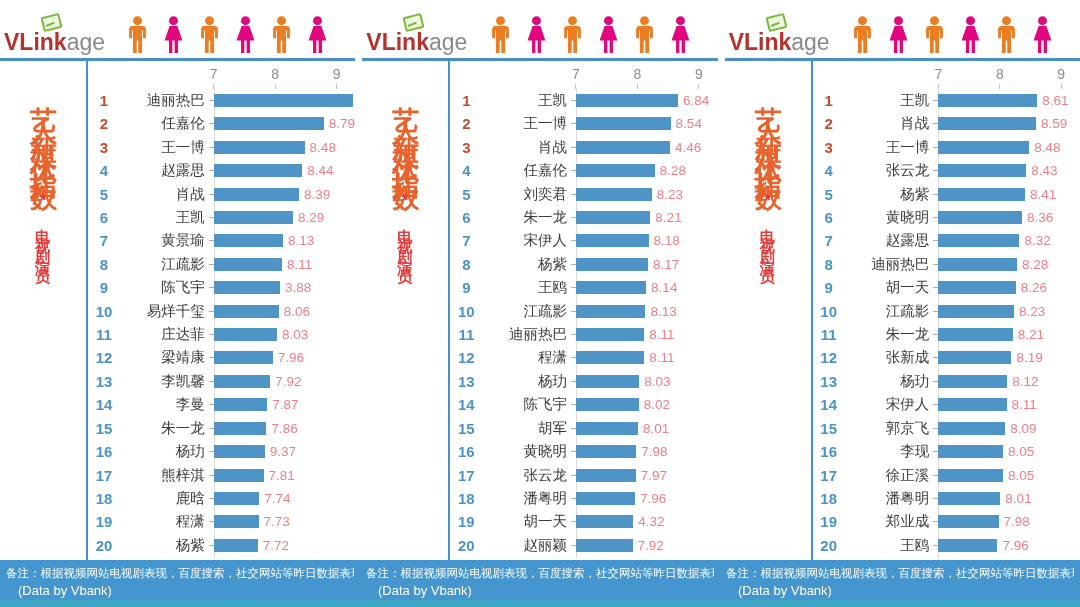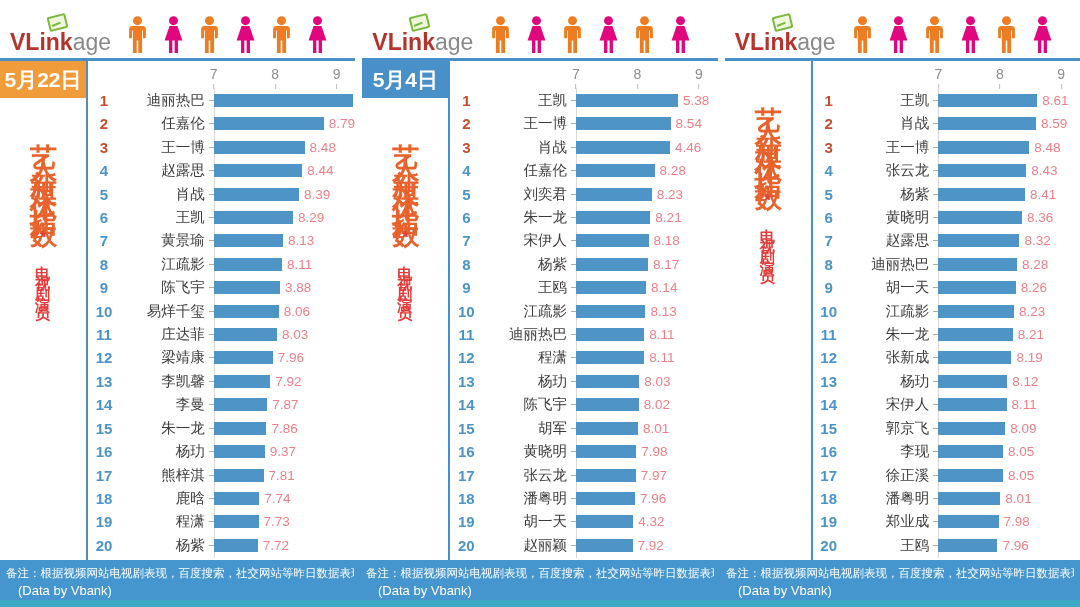--- a/index.html
+++ b/index.html
@@ -3,21 +3,21 @@
 <meta charset="utf-8">
 <style>
   html,body{margin:0;padding:0;background:#fff;}
   .stage{position:relative;width:1080px;height:607px;overflow:hidden;background:#fff;
          font-family:"Liberation Sans","DejaVu Sans",sans-serif;}
   .panels{display:flex;width:1080px;height:560px;}
   .panel{flex:1 1 0;min-width:0;display:flex;flex-direction:column;overflow:hidden;background:#fff;}
   .panel + .panel{margin-left:7px;}
 
   
-  .panel-header{height:58px;display:flex;align-items:flex-end;padding:0 14px 4px 10px;box-sizing:border-box;}
+  .panel-header{height:58px;display:flex;align-items:flex-end;padding:0 14px 4px 4px;box-sizing:border-box;}
   .logo{position:relative;font-size:23px;font-weight:bold;letter-spacing:0;line-height:1;padding-top:14px;white-space:nowrap;}
   .logo .logo-red{color:var(--logo-red);}
   .logo .logo-gray{color:var(--logo-gray);font-weight:400;}
   .logo .env{position:absolute;left:38px;top:-2px;width:15px;height:11px;background:#eef7dc;
              border:2px solid #7ab83e;border-radius:2px;transform:rotate(-14deg);}
   .logo .env:after{content:'';position:absolute;left:1px;top:1px;width:9px;height:5px;border-bottom:2px solid #7ab83e;transform:rotate(-8deg);}
   .people{margin-left:auto;display:flex;align-items:flex-end;gap:9px;padding-right:10px;}
   .person{width:27px;height:38px;display:block;}
   .person.male{fill:var(--male-orange);}
   .person.female{fill:var(--female-magenta);}
@@ -66,473 +66,20 @@
     <path d="M7.5 9 h9 a3 3 0 0 1 3 3 v8 h-2.6 v-7 h-0.8 v20 h-3.4 V22 h-1.4 v11 H7.9 v-20 h-0.8 v7 H4.5 v-8 a3 3 0 0 1 3 -3 z"></path>
   </symbol>
   <symbol id="sym-female" viewBox="0 0 24 34">
     <circle cx="12" cy="4.2" r="4"></circle>
     <path d="M8.5 9 h7 L20 22 h-4 v11 h-3 v-11 h-2 v11 H8 V22 H4 Z"></path>
   </symbol>
 </svg>
 
 <div class="stage">
   <div class="panels">
-
-    <section class="panel">
-      <header class="panel-header">
-        <div class="logo">
-          <span class="env"></span>
-          <span class="logo-red">VLink</span><span class="logo-gray">age</span>
-        </div>
-        <div class="people">
-            <svg class="person male" viewBox="0 0 24 34">
-              <use href="#sym-male"></use>
-            </svg>
-            <svg class="person female" viewBox="0 0 24 34">
-              <use href="#sym-female"></use>
-            </svg>
-            <svg class="person male" viewBox="0 0 24 34">
-              <use href="#sym-male"></use>
-            </svg>
-            <svg class="person female" viewBox="0 0 24 34">
-              <use href="#sym-female"></use>
-            </svg>
-            <svg class="person male" viewBox="0 0 24 34">
-              <use href="#sym-male"></use>
-            </svg>
-            <svg class="person female" viewBox="0 0 24 34">
-              <use href="#sym-female"></use>
-            </svg>
-          </div>
-      </header>
-      <div class="panel-main">
-        <aside class="leftcol">
-          <div class="badge" style="background: rgb(240, 156, 58);">5月22日</div>
-          <div class="vtitle">艺人新媒体指数</div>
-          <div class="vstar">*</div>
-          <div class="vsub">电视剧演员</div>
-        </aside>
-        <div class="chart">
-          <div class="axis">
-              <span class="tick" style="left:47%">7</span>
-              <span class="tick" style="left:70%">8</span>
-              <span class="tick" style="left:93%">9</span>
-            </div>
-          <div class="axisline"></div>
-          <div class="rows">
-              <div class="row">
-                <span class="rank top">1</span>
-                <span class="nm">迪丽热巴</span>
-                <span class="dash"></span>
-                <span class="track">
-                  <span class="bar" style="width:98.5%"></span>
-                </span>
-              </div>
-              <div class="row">
-                <span class="rank top">2</span>
-                <span class="nm">任嘉伦</span>
-                <span class="dash"></span>
-                <span class="track">
-                  <span class="bar" style="width:77.7%"></span>
-                  <span class="val">8.79</span>
-                </span>
-              </div>
-              <div class="row">
-                <span class="rank top">3</span>
-                <span class="nm">王一博</span>
-                <span class="dash"></span>
-                <span class="track">
-                  <span class="bar" style="width:64.2%"></span>
-                  <span class="val">8.48</span>
-                </span>
-              </div>
-              <div class="row">
-                <span class="rank">4</span>
-                <span class="nm">赵露思</span>
-                <span class="dash"></span>
-                <span class="track">
-                  <span class="bar" style="width:62.5%"></span>
-                  <span class="val">8.44</span>
-                </span>
-              </div>
-              <div class="row">
-                <span class="rank">5</span>
-                <span class="nm">肖战</span>
-                <span class="dash"></span>
-                <span class="track">
-                  <span class="bar" style="width:60.3%"></span>
-                  <span class="val">8.39</span>
-                </span>
-              </div>
-              <div class="row">
-                <span class="rank">6</span>
-                <span class="nm">王凯</span>
-                <span class="dash"></span>
-                <span class="track">
-                  <span class="bar" style="width:56.0%"></span>
-                  <span class="val">8.29</span>
-                </span>
-              </div>
-              <div class="row">
-                <span class="rank">7</span>
-                <span class="nm">黄景瑜</span>
-                <span class="dash"></span>
-                <span class="track">
-                  <span class="bar" style="width:49.0%"></span>
-                  <span class="val">8.13</span>
-                </span>
-              </div>
-              <div class="row">
-                <span class="rank">8</span>
-                <span class="nm">江疏影</span>
-                <span class="dash"></span>
-                <span class="track">
-                  <span class="bar" style="width:48.2%"></span>
-                  <span class="val">8.11</span>
-                </span>
-              </div>
-              <div class="row">
-                <span class="rank">9</span>
-                <span class="nm">陈飞宇</span>
-                <span class="dash"></span>
-                <span class="track">
-                  <span class="bar" style="width:46.9%"></span>
-                  <span class="val">3.88</span>
-                </span>
-              </div>
-              <div class="row">
-                <span class="rank">10</span>
-                <span class="nm">易烊千玺</span>
-                <span class="dash"></span>
-                <span class="track">
-                  <span class="bar" style="width:46.0%"></span>
-                  <span class="val">8.06</span>
-                </span>
-              </div>
-              <div class="row">
-                <span class="rank">11</span>
-                <span class="nm">庄达菲</span>
-                <span class="dash"></span>
-                <span class="track">
-                  <span class="bar" style="width:44.7%"></span>
-                  <span class="val">8.03</span>
-                </span>
-              </div>
-              <div class="row">
-                <span class="rank">12</span>
-                <span class="nm">梁靖康</span>
-                <span class="dash"></span>
-                <span class="track">
-                  <span class="bar" style="width:41.7%"></span>
-                  <span class="val">7.96</span>
-                </span>
-              </div>
-              <div class="row">
-                <span class="rank">13</span>
-                <span class="nm">李凯馨</span>
-                <span class="dash"></span>
-                <span class="track">
-                  <span class="bar" style="width:39.9%"></span>
-                  <span class="val">7.92</span>
-                </span>
-              </div>
-              <div class="row">
-                <span class="rank">14</span>
-                <span class="nm">李曼</span>
-                <span class="dash"></span>
-                <span class="track">
-                  <span class="bar" style="width:37.8%"></span>
-                  <span class="val">7.87</span>
-                </span>
-              </div>
-              <div class="row">
-                <span class="rank">15</span>
-                <span class="nm">朱一龙</span>
-                <span class="dash"></span>
-                <span class="track">
-                  <span class="bar" style="width:37.3%"></span>
-                  <span class="val">7.86</span>
-                </span>
-              </div>
-              <div class="row">
-                <span class="rank">16</span>
-                <span class="nm">杨玏</span>
-                <span class="dash"></span>
-                <span class="track">
-                  <span class="bar" style="width:36.0%"></span>
-                  <span class="val">9.37</span>
-                </span>
-              </div>
-              <div class="row">
-                <span class="rank">17</span>
-                <span class="nm">熊梓淇</span>
-                <span class="dash"></span>
-                <span class="track">
-                  <span class="bar" style="width:35.2%"></span>
-                  <span class="val">7.81</span>
-                </span>
-              </div>
-              <div class="row">
-                <span class="rank">18</span>
-                <span class="nm">鹿晗</span>
-                <span class="dash"></span>
-                <span class="track">
-                  <span class="bar" style="width:32.1%"></span>
-                  <span class="val">7.74</span>
-                </span>
-              </div>
-              <div class="row">
-                <span class="rank">19</span>
-                <span class="nm">程潇</span>
-                <span class="dash"></span>
-                <span class="track">
-                  <span class="bar" style="width:31.7%"></span>
-                  <span class="val">7.73</span>
-                </span>
-              </div>
-              <div class="row">
-                <span class="rank">20</span>
-                <span class="nm">杨紫</span>
-                <span class="dash"></span>
-                <span class="track">
-                  <span class="bar" style="width:31.2%"></span>
-                  <span class="val">7.72</span>
-                </span>
-              </div>
-            </div>
-        </div>
-      </div>
-    </section>
-
-    <section class="panel">
-      <header class="panel-header">
-        <div class="logo">
-          <span class="env"></span>
-          <span class="logo-red">VLink</span><span class="logo-gray">age</span>
-        </div>
-        <div class="people">
-            <svg class="person male" viewBox="0 0 24 34">
-              <use href="#sym-male"></use>
-            </svg>
-            <svg class="person female" viewBox="0 0 24 34">
-              <use href="#sym-female"></use>
-            </svg>
-            <svg class="person male" viewBox="0 0 24 34">
-              <use href="#sym-male"></use>
-            </svg>
-            <svg class="person female" viewBox="0 0 24 34">
-              <use href="#sym-female"></use>
-            </svg>
-            <svg class="person male" viewBox="0 0 24 34">
-              <use href="#sym-male"></use>
-            </svg>
-            <svg class="person female" viewBox="0 0 24 34">
-              <use href="#sym-female"></use>
-            </svg>
-          </div>
-      </header>
-      <div class="panel-main">
-        <aside class="leftcol">
-          <div class="badge" style="background: rgb(74, 144, 200);">5月4日</div>
-          <div class="vtitle">艺人新媒体指数</div>
-          <div class="vstar">*</div>
-          <div class="vsub">电视剧演员</div>
-        </aside>
-        <div class="chart">
-          <div class="axis">
-              <span class="tick" style="left:47%">7</span>
-              <span class="tick" style="left:70%">8</span>
-              <span class="tick" style="left:93%">9</span>
-            </div>
-          <div class="axisline"></div>
-          <div class="rows">
-              <div class="row">
-                <span class="rank top">1</span>
-                <span class="nm">王凯</span>
-                <span class="dash"></span>
-                <span class="track">
-                  <span class="bar" style="width:72.0%"></span>
-                  <span class="val">5.38</span>
-                </span>
-              </div>
-              <div class="row">
-                <span class="rank top">2</span>
-                <span class="nm">王一博</span>
-                <span class="dash"></span>
-                <span class="track">
-                  <span class="bar" style="width:66.8%"></span>
-                  <span class="val">8.54</span>
-                </span>
-              </div>
-              <div class="row">
-                <span class="rank top">3</span>
-                <span class="nm">肖战</span>
-                <span class="dash"></span>
-                <span class="track">
-                  <span class="bar" style="width:66.4%"></span>
-                  <span class="val">4.46</span>
-                </span>
-              </div>
-              <div class="row">
-                <span class="rank">4</span>
-                <span class="nm">任嘉伦</span>
-                <span class="dash"></span>
-                <span class="track">
-                  <span class="bar" style="width:55.5%"></span>
-                  <span class="val">8.28</span>
-                </span>
-              </div>
-              <div class="row">
-                <span class="rank">5</span>
-                <span class="nm">刘奕君</span>
-                <span class="dash"></span>
-                <span class="track">
-                  <span class="bar" style="width:53.4%"></span>
-                  <span class="val">8.23</span>
-                </span>
-              </div>
-              <div class="row">
-                <span class="rank">6</span>
-                <span class="nm">朱一龙</span>
-                <span class="dash"></span>
-                <span class="track">
-                  <span class="bar" style="width:52.5%"></span>
-                  <span class="val">8.21</span>
-                </span>
-              </div>
-              <div class="row">
-                <span class="rank">7</span>
-                <span class="nm">宋伊人</span>
-                <span class="dash"></span>
-                <span class="track">
-                  <span class="bar" style="width:51.2%"></span>
-                  <span class="val">8.18</span>
-                </span>
-              </div>
-              <div class="row">
-                <span class="rank">8</span>
-                <span class="nm">杨紫</span>
-                <span class="dash"></span>
-                <span class="track">
-                  <span class="bar" style="width:50.8%"></span>
-                  <span class="val">8.17</span>
-                </span>
-              </div>
-              <div class="row">
-                <span class="rank">9</span>
-                <span class="nm">王鸥</span>
-                <span class="dash"></span>
-                <span class="track">
-                  <span class="bar" style="width:49.5%"></span>
-                  <span class="val">8.14</span>
-                </span>
-              </div>
-              <div class="row">
-                <span class="rank">10</span>
-                <span class="nm">江疏影</span>
-                <span class="dash"></span>
-                <span class="track">
-                  <span class="bar" style="width:49.0%"></span>
-                  <span class="val">8.13</span>
-                </span>
-              </div>
-              <div class="row">
-                <span class="rank">11</span>
-                <span class="nm">迪丽热巴</span>
-                <span class="dash"></span>
-                <span class="track">
-                  <span class="bar" style="width:48.2%"></span>
-                  <span class="val">8.11</span>
-                </span>
-              </div>
-              <div class="row">
-                <span class="rank">12</span>
-                <span class="nm">程潇</span>
-                <span class="dash"></span>
-                <span class="track">
-                  <span class="bar" style="width:48.2%"></span>
-                  <span class="val">8.11</span>
-                </span>
-              </div>
-              <div class="row">
-                <span class="rank">13</span>
-                <span class="nm">杨玏</span>
-                <span class="dash"></span>
-                <span class="track">
-                  <span class="bar" style="width:44.7%"></span>
-                  <span class="val">8.03</span>
-                </span>
-              </div>
-              <div class="row">
-                <span class="rank">14</span>
-                <span class="nm">陈飞宇</span>
-                <span class="dash"></span>
-                <span class="track">
-                  <span class="bar" style="width:44.3%"></span>
-                  <span class="val">8.02</span>
-                </span>
-              </div>
-              <div class="row">
-                <span class="rank">15</span>
-                <span class="nm">胡军</span>
-                <span class="dash"></span>
-                <span class="track">
-                  <span class="bar" style="width:43.8%"></span>
-                  <span class="val">8.01</span>
-                </span>
-              </div>
-              <div class="row">
-                <span class="rank">16</span>
-                <span class="nm">黄晓明</span>
-                <span class="dash"></span>
-                <span class="track">
-                  <span class="bar" style="width:42.5%"></span>
-                  <span class="val">7.98</span>
-                </span>
-              </div>
-              <div class="row">
-                <span class="rank">17</span>
-                <span class="nm">张云龙</span>
-                <span class="dash"></span>
-                <span class="track">
-                  <span class="bar" style="width:42.1%"></span>
-                  <span class="val">7.97</span>
-                </span>
-              </div>
-              <div class="row">
-                <span class="rank">18</span>
-                <span class="nm">潘粤明</span>
-                <span class="dash"></span>
-                <span class="track">
-                  <span class="bar" style="width:41.7%"></span>
-                  <span class="val">7.96</span>
-                </span>
-              </div>
-              <div class="row">
-                <span class="rank">19</span>
-                <span class="nm">胡一天</span>
-                <span class="dash"></span>
-                <span class="track">
-                  <span class="bar" style="width:40.4%"></span>
-                  <span class="val">4.32</span>
-                </span>
-              </div>
-              <div class="row">
-                <span class="rank">20</span>
-                <span class="nm">赵丽颖</span>
-                <span class="dash"></span>
-                <span class="track">
-                  <span class="bar" style="width:39.9%"></span>
-                  <span class="val">7.92</span>
-                </span>
-              </div>
-            </div>
-        </div>
-      </div>
-    </section>
 
     <section class="panel">
       <header class="panel-header">
         <div class="logo">
           <span class="env"></span>
           <span class="logo-red">VLink</span><span class="logo-gray">age</span>
         </div>
         <div class="people">
             <svg class="person male" viewBox="0 0 24 34">
               <use href="#sym-male"></use>
@@ -563,20 +110,471 @@
         <div class="chart">
           <div class="axis">
               <span class="tick" style="left:47%">7</span>
               <span class="tick" style="left:70%">8</span>
               <span class="tick" style="left:93%">9</span>
             </div>
           <div class="axisline"></div>
           <div class="rows">
               <div class="row">
                 <span class="rank top">1</span>
+                <span class="nm">迪丽热巴</span>
+                <span class="dash"></span>
+                <span class="track">
+                  <span class="bar" style="width:98.5%"></span>
+                </span>
+              </div>
+              <div class="row">
+                <span class="rank top">2</span>
+                <span class="nm">任嘉伦</span>
+                <span class="dash"></span>
+                <span class="track">
+                  <span class="bar" style="width:77.7%"></span>
+                  <span class="val">8.79</span>
+                </span>
+              </div>
+              <div class="row">
+                <span class="rank top">3</span>
+                <span class="nm">王一博</span>
+                <span class="dash"></span>
+                <span class="track">
+                  <span class="bar" style="width:64.2%"></span>
+                  <span class="val">8.48</span>
+                </span>
+              </div>
+              <div class="row">
+                <span class="rank">4</span>
+                <span class="nm">赵露思</span>
+                <span class="dash"></span>
+                <span class="track">
+                  <span class="bar" style="width:62.5%"></span>
+                  <span class="val">8.44</span>
+                </span>
+              </div>
+              <div class="row">
+                <span class="rank">5</span>
+                <span class="nm">肖战</span>
+                <span class="dash"></span>
+                <span class="track">
+                  <span class="bar" style="width:60.3%"></span>
+                  <span class="val">8.39</span>
+                </span>
+              </div>
+              <div class="row">
+                <span class="rank">6</span>
+                <span class="nm">王凯</span>
+                <span class="dash"></span>
+                <span class="track">
+                  <span class="bar" style="width:56.0%"></span>
+                  <span class="val">8.29</span>
+                </span>
+              </div>
+              <div class="row">
+                <span class="rank">7</span>
+                <span class="nm">黄景瑜</span>
+                <span class="dash"></span>
+                <span class="track">
+                  <span class="bar" style="width:49.0%"></span>
+                  <span class="val">8.13</span>
+                </span>
+              </div>
+              <div class="row">
+                <span class="rank">8</span>
+                <span class="nm">江疏影</span>
+                <span class="dash"></span>
+                <span class="track">
+                  <span class="bar" style="width:48.2%"></span>
+                  <span class="val">8.11</span>
+                </span>
+              </div>
+              <div class="row">
+                <span class="rank">9</span>
+                <span class="nm">陈飞宇</span>
+                <span class="dash"></span>
+                <span class="track">
+                  <span class="bar" style="width:46.9%"></span>
+                  <span class="val">3.88</span>
+                </span>
+              </div>
+              <div class="row">
+                <span class="rank">10</span>
+                <span class="nm">易烊千玺</span>
+                <span class="dash"></span>
+                <span class="track">
+                  <span class="bar" style="width:46.0%"></span>
+                  <span class="val">8.06</span>
+                </span>
+              </div>
+              <div class="row">
+                <span class="rank">11</span>
+                <span class="nm">庄达菲</span>
+                <span class="dash"></span>
+                <span class="track">
+                  <span class="bar" style="width:44.7%"></span>
+                  <span class="val">8.03</span>
+                </span>
+              </div>
+              <div class="row">
+                <span class="rank">12</span>
+                <span class="nm">梁靖康</span>
+                <span class="dash"></span>
+                <span class="track">
+                  <span class="bar" style="width:41.7%"></span>
+                  <span class="val">7.96</span>
+                </span>
+              </div>
+              <div class="row">
+                <span class="rank">13</span>
+                <span class="nm">李凯馨</span>
+                <span class="dash"></span>
+                <span class="track">
+                  <span class="bar" style="width:39.9%"></span>
+                  <span class="val">7.92</span>
+                </span>
+              </div>
+              <div class="row">
+                <span class="rank">14</span>
+                <span class="nm">李曼</span>
+                <span class="dash"></span>
+                <span class="track">
+                  <span class="bar" style="width:37.8%"></span>
+                  <span class="val">7.87</span>
+                </span>
+              </div>
+              <div class="row">
+                <span class="rank">15</span>
+                <span class="nm">朱一龙</span>
+                <span class="dash"></span>
+                <span class="track">
+                  <span class="bar" style="width:37.3%"></span>
+                  <span class="val">7.86</span>
+                </span>
+              </div>
+              <div class="row">
+                <span class="rank">16</span>
+                <span class="nm">杨玏</span>
+                <span class="dash"></span>
+                <span class="track">
+                  <span class="bar" style="width:36.0%"></span>
+                  <span class="val">9.37</span>
+                </span>
+              </div>
+              <div class="row">
+                <span class="rank">17</span>
+                <span class="nm">熊梓淇</span>
+                <span class="dash"></span>
+                <span class="track">
+                  <span class="bar" style="width:35.2%"></span>
+                  <span class="val">7.81</span>
+                </span>
+              </div>
+              <div class="row">
+                <span class="rank">18</span>
+                <span class="nm">鹿晗</span>
+                <span class="dash"></span>
+                <span class="track">
+                  <span class="bar" style="width:32.1%"></span>
+                  <span class="val">7.74</span>
+                </span>
+              </div>
+              <div class="row">
+                <span class="rank">19</span>
+                <span class="nm">程潇</span>
+                <span class="dash"></span>
+                <span class="track">
+                  <span class="bar" style="width:31.7%"></span>
+                  <span class="val">7.73</span>
+                </span>
+              </div>
+              <div class="row">
+                <span class="rank">20</span>
+                <span class="nm">杨紫</span>
+                <span class="dash"></span>
+                <span class="track">
+                  <span class="bar" style="width:31.2%"></span>
+                  <span class="val">7.72</span>
+                </span>
+              </div>
+            </div>
+        </div>
+      </div>
+    </section>
+
+    <section class="panel">
+      <header class="panel-header">
+        <div class="logo">
+          <span class="env"></span>
+          <span class="logo-red">VLink</span><span class="logo-gray">age</span>
+        </div>
+        <div class="people">
+            <svg class="person male" viewBox="0 0 24 34">
+              <use href="#sym-male"></use>
+            </svg>
+            <svg class="person female" viewBox="0 0 24 34">
+              <use href="#sym-female"></use>
+            </svg>
+            <svg class="person male" viewBox="0 0 24 34">
+              <use href="#sym-male"></use>
+            </svg>
+            <svg class="person female" viewBox="0 0 24 34">
+              <use href="#sym-female"></use>
+            </svg>
+            <svg class="person male" viewBox="0 0 24 34">
+              <use href="#sym-male"></use>
+            </svg>
+            <svg class="person female" viewBox="0 0 24 34">
+              <use href="#sym-female"></use>
+            </svg>
+          </div>
+      </header>
+      <div class="panel-main">
+        <aside class="leftcol">
+          <div class="vtitle">艺人新媒体指数</div>
+          <div class="vstar">*</div>
+          <div class="vsub">电视剧演员</div>
+        </aside>
+        <div class="chart">
+          <div class="axis">
+              <span class="tick" style="left:47%">7</span>
+              <span class="tick" style="left:70%">8</span>
+              <span class="tick" style="left:93%">9</span>
+            </div>
+          <div class="axisline"></div>
+          <div class="rows">
+              <div class="row">
+                <span class="rank top">1</span>
+                <span class="nm">王凯</span>
+                <span class="dash"></span>
+                <span class="track">
+                  <span class="bar" style="width:72.0%"></span>
+                  <span class="val">6.84</span>
+                </span>
+              </div>
+              <div class="row">
+                <span class="rank top">2</span>
+                <span class="nm">王一博</span>
+                <span class="dash"></span>
+                <span class="track">
+                  <span class="bar" style="width:66.8%"></span>
+                  <span class="val">8.54</span>
+                </span>
+              </div>
+              <div class="row">
+                <span class="rank top">3</span>
+                <span class="nm">肖战</span>
+                <span class="dash"></span>
+                <span class="track">
+                  <span class="bar" style="width:66.4%"></span>
+                  <span class="val">4.46</span>
+                </span>
+              </div>
+              <div class="row">
+                <span class="rank">4</span>
+                <span class="nm">任嘉伦</span>
+                <span class="dash"></span>
+                <span class="track">
+                  <span class="bar" style="width:55.5%"></span>
+                  <span class="val">8.28</span>
+                </span>
+              </div>
+              <div class="row">
+                <span class="rank">5</span>
+                <span class="nm">刘奕君</span>
+                <span class="dash"></span>
+                <span class="track">
+                  <span class="bar" style="width:53.4%"></span>
+                  <span class="val">8.23</span>
+                </span>
+              </div>
+              <div class="row">
+                <span class="rank">6</span>
+                <span class="nm">朱一龙</span>
+                <span class="dash"></span>
+                <span class="track">
+                  <span class="bar" style="width:52.5%"></span>
+                  <span class="val">8.21</span>
+                </span>
+              </div>
+              <div class="row">
+                <span class="rank">7</span>
+                <span class="nm">宋伊人</span>
+                <span class="dash"></span>
+                <span class="track">
+                  <span class="bar" style="width:51.2%"></span>
+                  <span class="val">8.18</span>
+                </span>
+              </div>
+              <div class="row">
+                <span class="rank">8</span>
+                <span class="nm">杨紫</span>
+                <span class="dash"></span>
+                <span class="track">
+                  <span class="bar" style="width:50.8%"></span>
+                  <span class="val">8.17</span>
+                </span>
+              </div>
+              <div class="row">
+                <span class="rank">9</span>
+                <span class="nm">王鸥</span>
+                <span class="dash"></span>
+                <span class="track">
+                  <span class="bar" style="width:49.5%"></span>
+                  <span class="val">8.14</span>
+                </span>
+              </div>
+              <div class="row">
+                <span class="rank">10</span>
+                <span class="nm">江疏影</span>
+                <span class="dash"></span>
+                <span class="track">
+                  <span class="bar" style="width:49.0%"></span>
+                  <span class="val">8.13</span>
+                </span>
+              </div>
+              <div class="row">
+                <span class="rank">11</span>
+                <span class="nm">迪丽热巴</span>
+                <span class="dash"></span>
+                <span class="track">
+                  <span class="bar" style="width:48.2%"></span>
+                  <span class="val">8.11</span>
+                </span>
+              </div>
+              <div class="row">
+                <span class="rank">12</span>
+                <span class="nm">程潇</span>
+                <span class="dash"></span>
+                <span class="track">
+                  <span class="bar" style="width:48.2%"></span>
+                  <span class="val">8.11</span>
+                </span>
+              </div>
+              <div class="row">
+                <span class="rank">13</span>
+                <span class="nm">杨玏</span>
+                <span class="dash"></span>
+                <span class="track">
+                  <span class="bar" style="width:44.7%"></span>
+                  <span class="val">8.03</span>
+                </span>
+              </div>
+              <div class="row">
+                <span class="rank">14</span>
+                <span class="nm">陈飞宇</span>
+                <span class="dash"></span>
+                <span class="track">
+                  <span class="bar" style="width:44.3%"></span>
+                  <span class="val">8.02</span>
+                </span>
+              </div>
+              <div class="row">
+                <span class="rank">15</span>
+                <span class="nm">胡军</span>
+                <span class="dash"></span>
+                <span class="track">
+                  <span class="bar" style="width:43.8%"></span>
+                  <span class="val">8.01</span>
+                </span>
+              </div>
+              <div class="row">
+                <span class="rank">16</span>
+                <span class="nm">黄晓明</span>
+                <span class="dash"></span>
+                <span class="track">
+                  <span class="bar" style="width:42.5%"></span>
+                  <span class="val">7.98</span>
+                </span>
+              </div>
+              <div class="row">
+                <span class="rank">17</span>
+                <span class="nm">张云龙</span>
+                <span class="dash"></span>
+                <span class="track">
+                  <span class="bar" style="width:42.1%"></span>
+                  <span class="val">7.97</span>
+                </span>
+              </div>
+              <div class="row">
+                <span class="rank">18</span>
+                <span class="nm">潘粤明</span>
+                <span class="dash"></span>
+                <span class="track">
+                  <span class="bar" style="width:41.7%"></span>
+                  <span class="val">7.96</span>
+                </span>
+              </div>
+              <div class="row">
+                <span class="rank">19</span>
+                <span class="nm">胡一天</span>
+                <span class="dash"></span>
+                <span class="track">
+                  <span class="bar" style="width:40.4%"></span>
+                  <span class="val">4.32</span>
+                </span>
+              </div>
+              <div class="row">
+                <span class="rank">20</span>
+                <span class="nm">赵丽颖</span>
+                <span class="dash"></span>
+                <span class="track">
+                  <span class="bar" style="width:39.9%"></span>
+                  <span class="val">7.92</span>
+                </span>
+              </div>
+            </div>
+        </div>
+      </div>
+    </section>
+
+    <section class="panel">
+      <header class="panel-header">
+        <div class="logo">
+          <span class="env"></span>
+          <span class="logo-red">VLink</span><span class="logo-gray">age</span>
+        </div>
+        <div class="people">
+            <svg class="person male" viewBox="0 0 24 34">
+              <use href="#sym-male"></use>
+            </svg>
+            <svg class="person female" viewBox="0 0 24 34">
+              <use href="#sym-female"></use>
+            </svg>
+            <svg class="person male" viewBox="0 0 24 34">
+              <use href="#sym-male"></use>
+            </svg>
+            <svg class="person female" viewBox="0 0 24 34">
+              <use href="#sym-female"></use>
+            </svg>
+            <svg class="person male" viewBox="0 0 24 34">
+              <use href="#sym-male"></use>
+            </svg>
+            <svg class="person female" viewBox="0 0 24 34">
+              <use href="#sym-female"></use>
+            </svg>
+          </div>
+      </header>
+      <div class="panel-main">
+        <aside class="leftcol">
+          <div class="vtitle">艺人新媒体指数</div>
+          <div class="vstar">*</div>
+          <div class="vsub">电视剧演员</div>
+        </aside>
+        <div class="chart">
+          <div class="axis">
+              <span class="tick" style="left:47%">7</span>
+              <span class="tick" style="left:70%">8</span>
+              <span class="tick" style="left:93%">9</span>
+            </div>
+          <div class="axisline"></div>
+          <div class="rows">
+              <div class="row">
+                <span class="rank top">1</span>
                 <span class="nm">王凯</span>
                 <span class="dash"></span>
                 <span class="track">
                   <span class="bar" style="width:69.9%"></span>
                   <span class="val">8.61</span>
                 </span>
               </div>
               <div class="row">
                 <span class="rank top">2</span>
                 <span class="nm">肖战</span>

